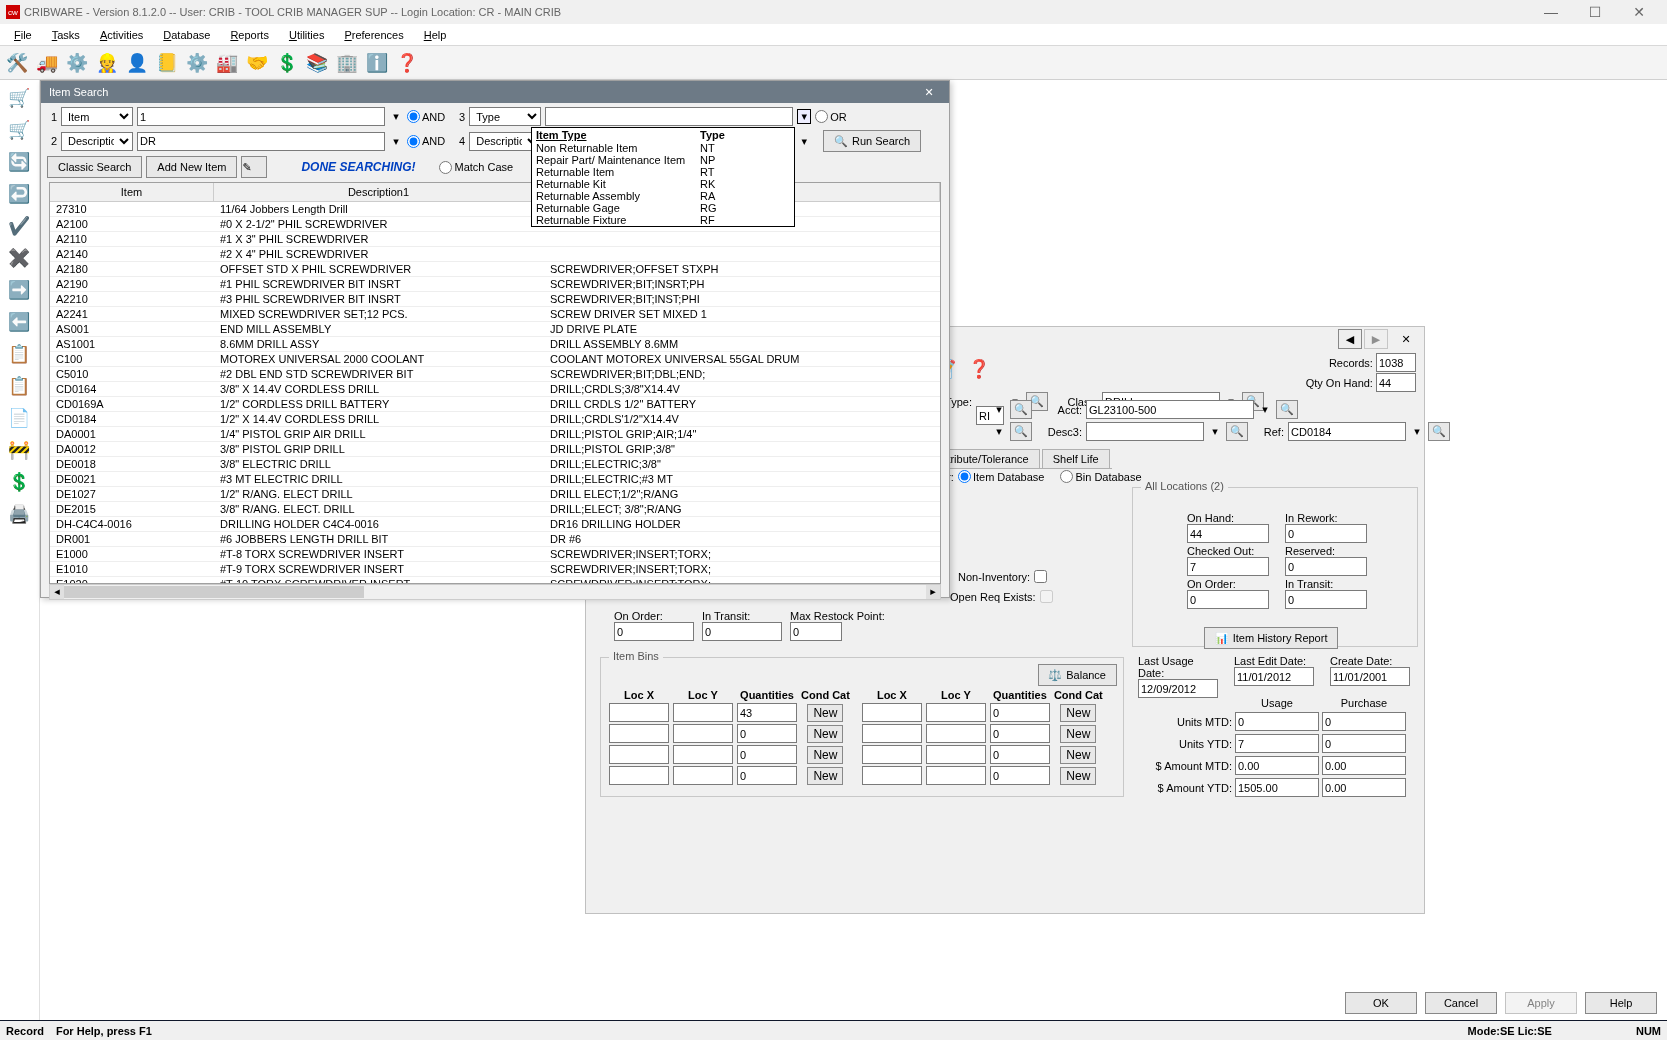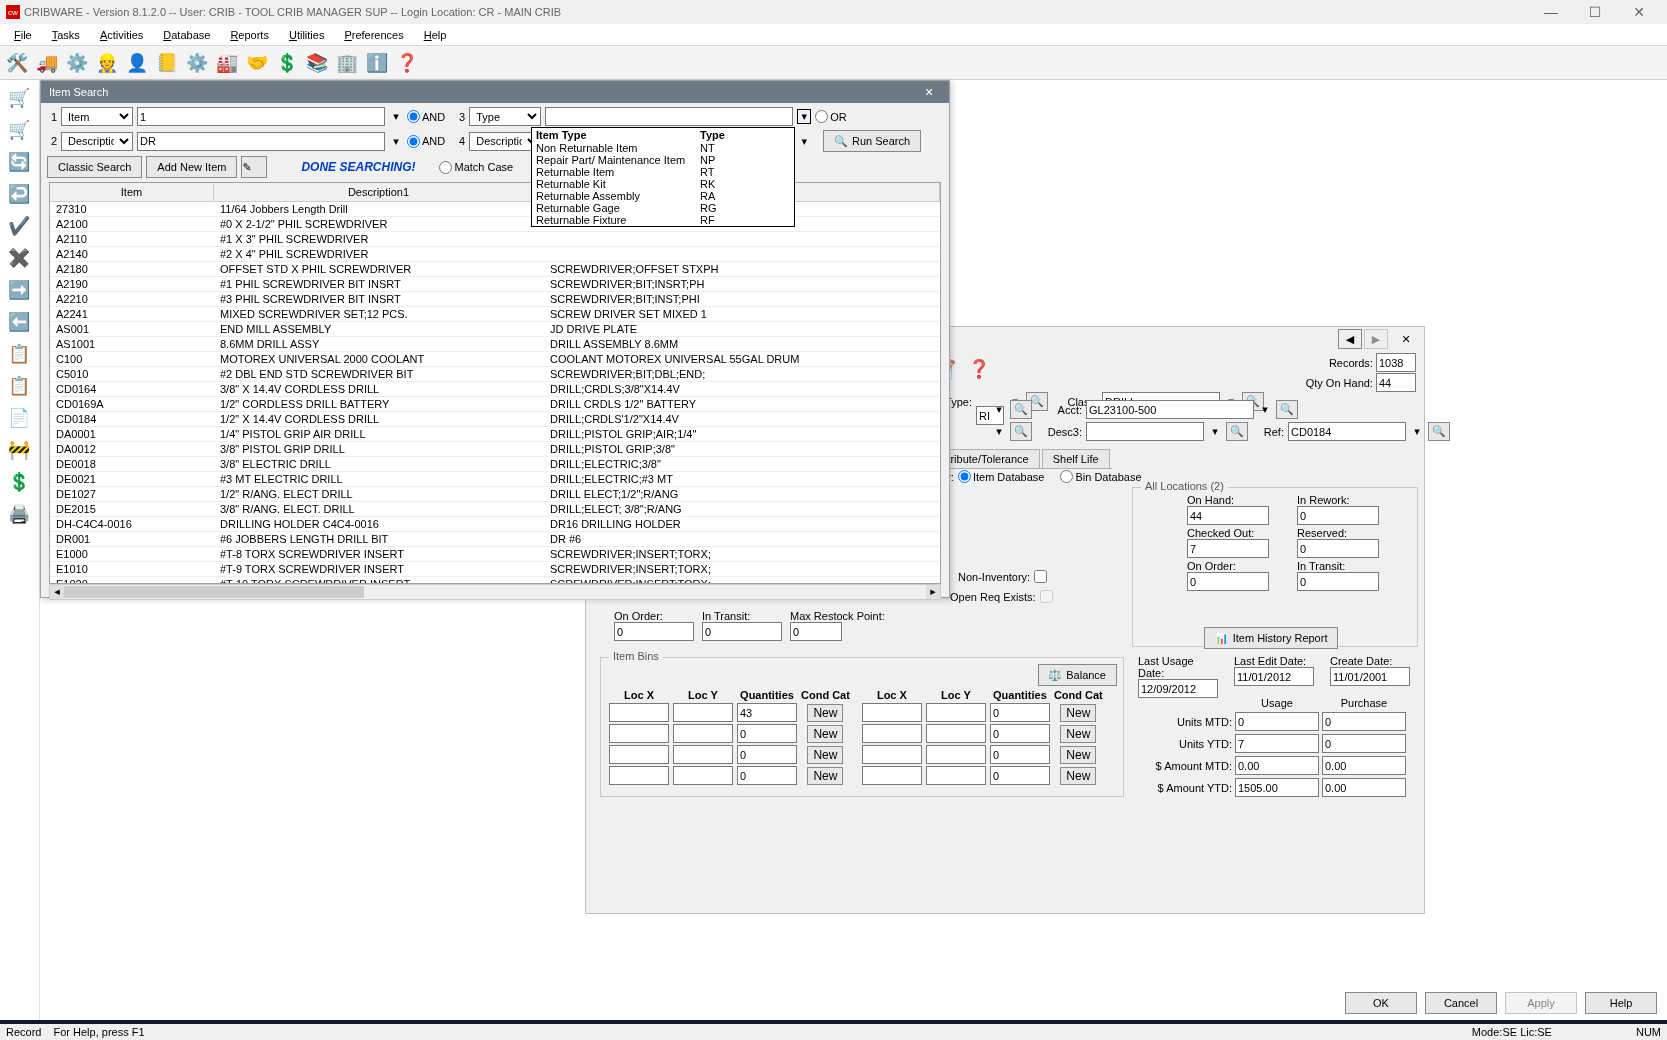--- a/index.html
+++ b/index.html
@@ -34,21 +34,21 @@
 .grid { margin:4px 2px 0 2px; border:1px solid #a0a0a0; background:#fff; height:402px; overflow:auto; position:relative;}
 .ghead { display:flex; background:#f0f0f0; border-bottom:1px solid #ccc; position:sticky; top:0;}
 .ghead div { padding:3px 6px; border-right:1px solid #ccc; }
 .gc0 { width:164px; } .gc1 { width:330px; } .gc2 { flex:1; }
 .grow { display:flex; border-bottom:1px solid #eee; }
 .grow div { padding:1px 6px; white-space:nowrap; overflow:hidden;}
 
 
 .dropdown { position:absolute; left:490px; top:46px; width:264px; background:#fff; border:1px solid #000; z-index:400;}
 .dropdown .dh { display:flex; font-weight:bold; padding:1px 4px;}
-.dropdown .dh .dl { width:164px;} 
+.dropdown .dh .dl { width:164px;text-decoration:underline;} 
 .dropdown .dr { display:flex; padding:0 4px;}
 .dropdown .dr .dl { width:164px;}
 
 .hscroll { height:16px; background:#f0f0f0; border:1px solid #ccc; margin:0 2px; position:relative;}
 .hscroll .thumb { position:absolute; left:14px; top:1px; width:300px; height:12px; background:#cdcdcd;}
 .hscroll .ar { position:absolute; top:0; width:14px; height:14px; background:#e0e0e0; text-align:center;}
 .hscroll .ar.r { right:0;}
 
 
 .detail { position:absolute; left:545px; top:246px; width:840px; height:588px; border:1px solid #c0c0c0; background:#f0f0f0; padding:6px;}
@@ -63,21 +63,21 @@
 .tab { padding:3px 10px; border:1px solid #b0b0b0; border-bottom:none; background:#e8e8e8; margin-right:2px;}
 
 .bins table { border-collapse:collapse; }
 .bins th,.bins td { padding:1px 2px; font-size:11px; text-align:center;}
 .bins input { width:60px;}
 .newbtn { width:36px; height:18px; border:1px solid #888; background:#e8e8e8; font-size:12px;}
 
 .footer-btns { position:absolute; right:10px; bottom:26px; display:flex; gap:8px;}
 .footer-btns .btn { width:72px; justify-content:center;}
 
-.statusbar { position:absolute; left:0; right:0; bottom:0; height:20px; background:#f0f0f0; border-top:4px solid #0f172a; display:flex; align-items:center; padding:0 6px; font-size:11px; gap:12px;}
+.statusbar { position:absolute; left:0; right:0; bottom:0; height:20px; background:#f0f0f0; border-top:1px solid #0f172a; display:flex; align-items:center; padding:0 6px; font-size:11px; gap:12px;font-weight:bold;}
 .statusbar .sp { flex:1;}
 .navbtns { display:flex; gap:2px;}
 .navb { width:24px; height:20px; border:1px solid #888; background:#eee; display:flex;align-items:center;justify-content:center;}
 </style>
 </head>
 <body>
 
 <div class="titlebar">
   <span class="icon-box">cw</span>
   <span>CRIBWARE - Version 8.1.2.0  --  User:  CRIB - TOOL CRIB MANAGER SUP  --  Login Location:  CR - MAIN CRIB</span>
@@ -225,21 +225,21 @@
           </div>
           <div style="width:130px;">
             <span>Max Restock Point:</span>
             <input type="text" style="width: 52px;" value="0">
           </div>
         </div>
       </div>
 
       <div class="section" style="position:absolute; left:542px; top:156px; width:286px; height:160px;">
         <div class="stitle">All Locations  (2)</div>
-        <div style="display:grid; grid-template-columns:90px 90px; gap:2px 20px; margin-top:0; margin-left:48px;">
+        <div style="display:grid; grid-template-columns:90px 90px; gap:2px 8px; margin-top:18px; margin-left:48px;">
           <div><div>On Hand:</div><input type="text" style="width: 82px;" value="44"></div>
           <div><div>In Rework:</div><input type="text" style="width: 82px;" value="0"></div>
           <div><div>Checked Out:</div><input type="text" style="width: 82px;" value="7"></div>
           <div><div>Reserved:</div><input type="text" style="width: 82px;" value="0"></div>
           <div><div>On Order:</div><input type="text" style="width: 82px;" value="0"></div>
           <div><div>In Transit:</div><input type="text" style="width: 82px;" value="0"></div>
         </div>
       </div>
       <button class="btn" style="position:absolute; left:618px; top:300px;">📊 <span>Item History Report</span></button>
 

